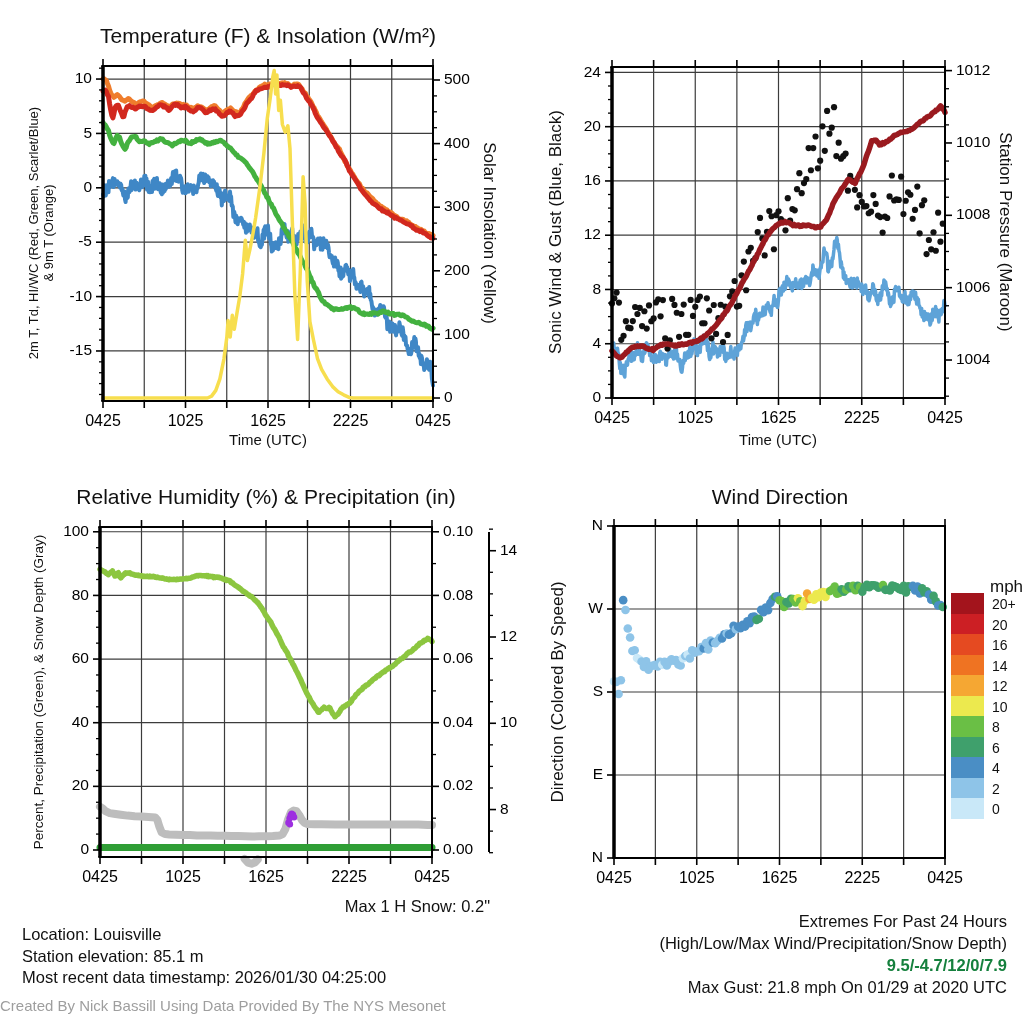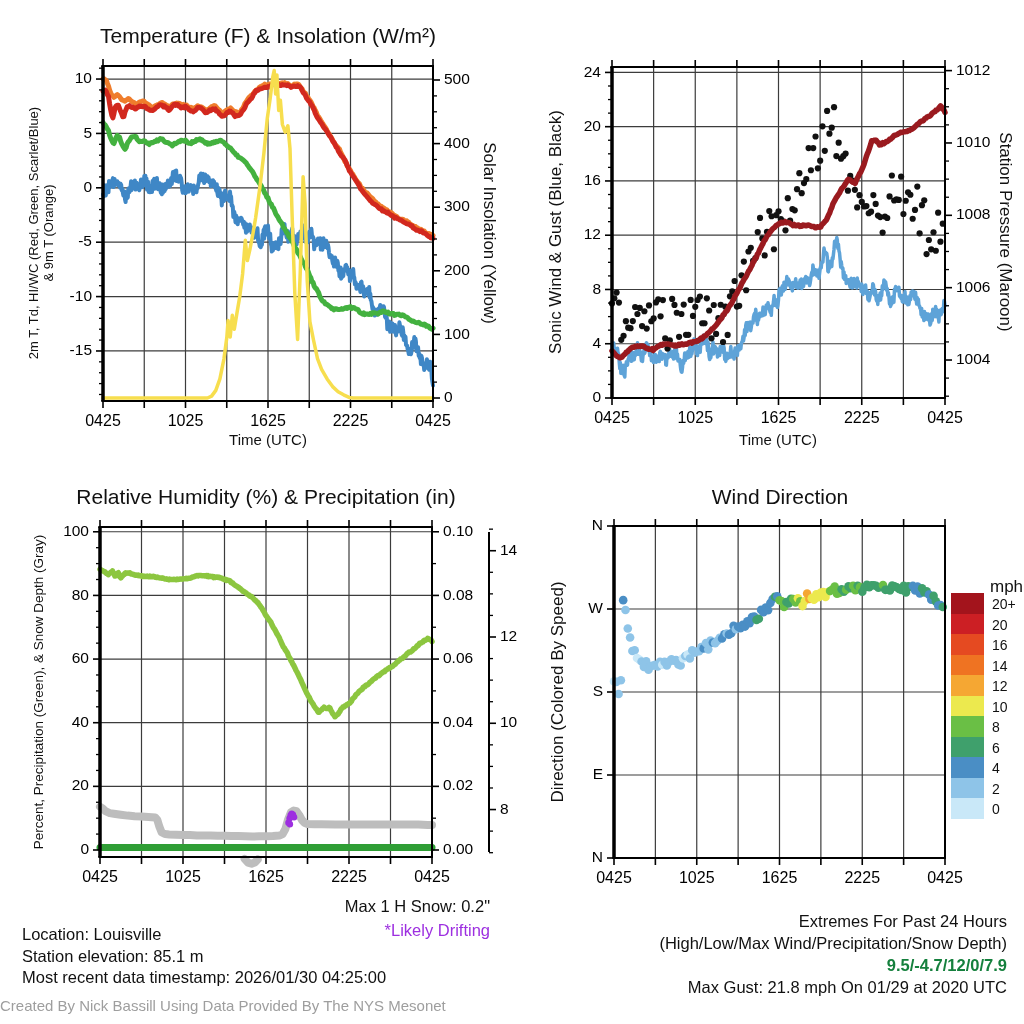--- a/index.html
+++ b/index.html
@@ -748,21 +748,20 @@
       </div>
   </div>
 
   <div class="info">
     <div>Location: Louisville</div>
     <div>Station elevation: 85.1 m</div>
     <div>Most recent data timestamp: 2026/01/30 04:25:00</div>
   </div>
 
   <div class="snow-note">Max 1 H Snow: 0.2"</div>
-  <div class="snow-note2" id="snow-note2" style="color: rgb(157, 47, 224);">*Likely Drifting</div>
 
   <div class="extremes">
     <div>Extremes For Past 24 Hours</div>
     <div>(High/Low/Max Wind/Precipitation/Snow Depth)</div>
     <div class="vals" id="extremes-vals" style="color: #15803d;">9.5/-4.7/12/0/7.9</div>
     <div>Max Gust: 21.8 mph On 01/29 at 2020 UTC</div>
   </div>
 
   <div class="footer" id="footer" style="color: rgb(158, 158, 158);">Created By Nick Bassill Using Data Provided By The NYS Mesonet</div>
 </div>

